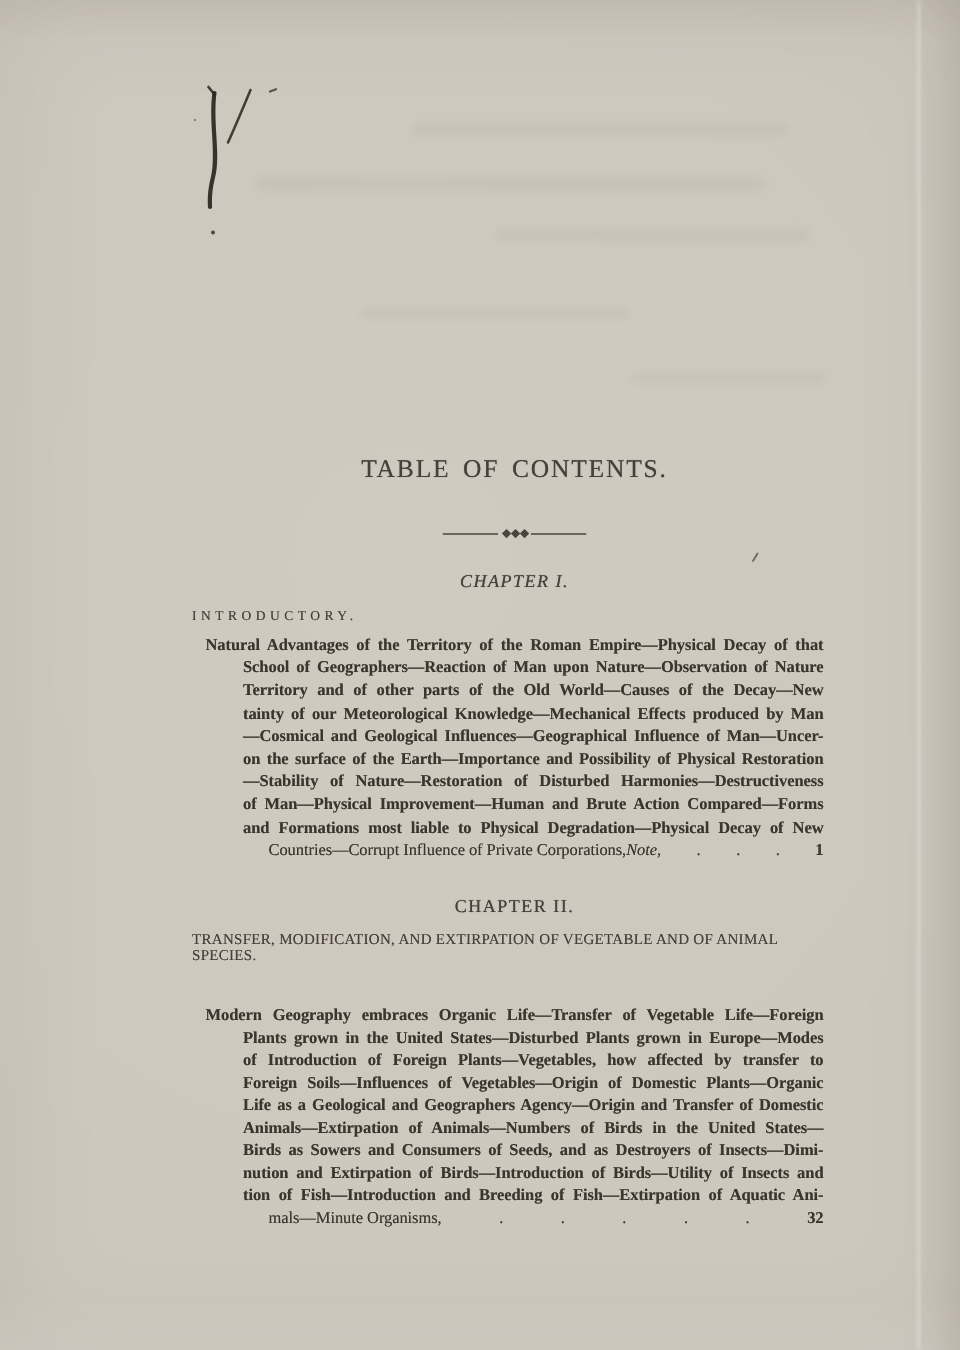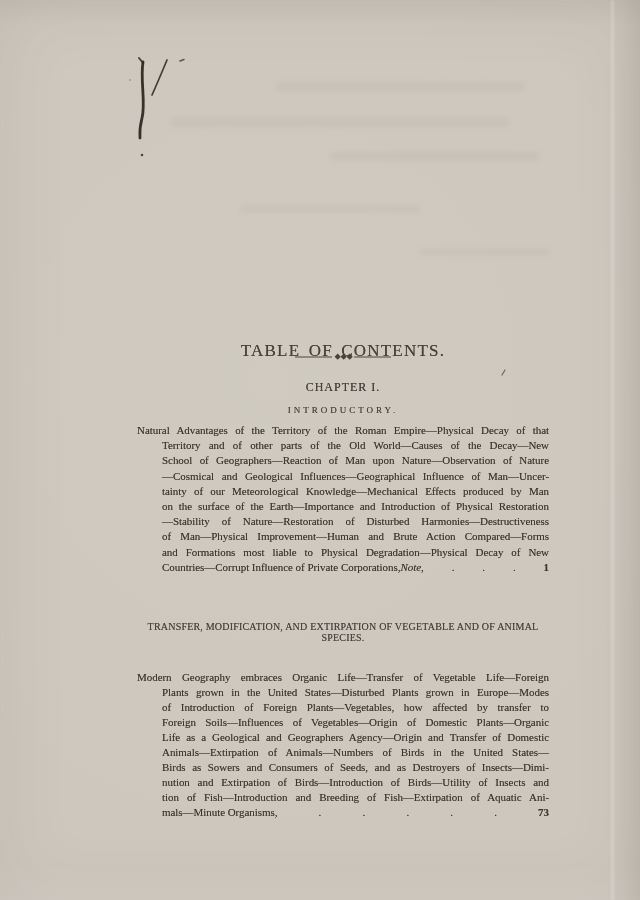--- a/index.html
+++ b/index.html
@@ -29,48 +29,48 @@
   .g3{left:330px;top:152px;width:210px;height:9px;}
   .g4{left:240px;top:205px;width:180px;height:8px;opacity:0.05;}
   .g5{left:420px;top:248px;width:130px;height:8px;opacity:0.05;}
 
   .ink-mark{position:absolute;left:118px;top:48px;}
   .stray-mark{position:absolute;left:500px;top:363px;}
 
   .page-title{
     position:absolute;left:137px;top:302px;width:412px;height:22px;line-height:22px;
     text-align:center;font-size:17px;letter-spacing:1.2px;word-spacing:3px;
-    color:#46403a;text-shadow:0 0 0.5px rgba(70,64,58,0.7);margin-top:38px;
+    color:#46403a;text-shadow:0 0 0.5px rgba(70,64,58,0.7);
   }
   .divider{position:absolute;left:295px;top:348px;width:96px;height:10px;}
 
   .chapter-heading{
     position:absolute;left:137px;width:412px;text-align:center;
     font-size:12px;letter-spacing:1px;color:#46403a;
     text-shadow:0 0 0.5px rgba(70,64,58,0.75);
   }
-  .ch1-heading{top:380px;}
+  .ch1-heading{top:380px;font-style:italic;}
   .ch2-heading{top:597px;}
   .chapter-subheading{
-    position:absolute;left:128px;width:430px;text-align:center;
+    position:absolute;left:128px;width:430px;
     color:#46403a;text-shadow:0 0 0.4px rgba(70,64,58,0.6);
   }
   .ch1-sub{top:405px;font-size:9px;letter-spacing:3px;}
   .ch2-sub{top:621px;font-size:10px;letter-spacing:0.2px;}
 
   .toc-entry{
     position:absolute;left:137px;width:412px;
     font-size:11px;letter-spacing:-0.05px;color:#3b352d;
     text-shadow:0 0 0.4px rgba(59,53,45,0.55);
   }
   .entry-1{top:423px;line-height:15.2px;}
   .entry-2{top:670px;line-height:15px;}
-  .toc-line{text-align:justify;text-align-last:justify;}
+  .toc-line{text-align:justify;text-align-last:justify;font-weight:bold;}
   .toc-line + .toc-line{margin-left:25px;}
-  .toc-lastline{margin-left:25px;display:flex;align-items:flex-end;}
+  .toc-lastline{margin-left:42px;display:flex;align-items:flex-end;}
   .ll-italic{font-style:italic;}
   .ll-leaders{flex:1;display:flex;justify-content:space-evenly;align-items:baseline;}
   .ll-leaders .dot{display:inline-block;}
   .ll-page{font-weight:bold;font-size:11px;}
 </style>
 </head>
 <body>
 
 <div class="page">
 
@@ -114,49 +114,50 @@
   </div>
 
   <div class="chapter-heading ch1-heading">CHAPTER I.</div>
   <div class="chapter-subheading ch1-sub">INTRODUCTORY.</div>
 
   <div class="toc-entry entry-1">
     <div>
 
         <div class="toc-line">Natural Advantages of the Territory of the Roman Empire—Physical Decay of that</div>
 
+        <div class="toc-line">School of Geographers—Reaction of Man upon Nature—Observation of Nature</div>
+
         <div class="toc-line">Territory and of other parts of the Old World—Causes of the Decay—New</div>
 
-        <div class="toc-line">School of Geographers—Reaction of Man upon Nature—Observation of Nature</div>
+        <div class="toc-line">tainty of our Meteorological Knowledge—Mechanical Effects produced by Man</div>
 
         <div class="toc-line">—Cosmical and Geological Influences—Geographical Influence of Man—Uncer-</div>
 
-        <div class="toc-line">tainty of our Meteorological Knowledge—Mechanical Effects produced by Man</div>
-
-        <div class="toc-line">on the surface of the Earth—Importance and Introduction of Physical Restoration</div>
+        <div class="toc-line">on the surface of the Earth—Importance and Possibility of Physical Restoration</div>
 
         <div class="toc-line">—Stability of Nature—Restoration of Disturbed Harmonies—Destructiveness</div>
 
         <div class="toc-line">of Man—Physical Improvement—Human and Brute Action Compared—Forms</div>
 
         <div class="toc-line">and Formations most liable to Physical Degradation—Physical Decay of New</div>
       </div>
     <div class="toc-lastline">
       <span>Countries—Corrupt Influence of Private Corporations, </span>
       <span class="ll-italic">Note,</span>
       <span class="ll-leaders">
 
       <span class="dot">.</span>
           <span class="dot">.</span>
           <span class="dot">.</span>
         </span>
       <span class="ll-page">1</span>
     </div>
   </div>
 
+  <div class="chapter-heading ch2-heading">CHAPTER II.</div>
   <div class="chapter-subheading ch2-sub">TRANSFER, MODIFICATION, AND EXTIRPATION OF VEGETABLE AND OF ANIMAL SPECIES.</div>
 
   <div class="toc-entry entry-2">
     <div>
 
         <div class="toc-line">Modern Geography embraces Organic Life—Transfer of Vegetable Life—Foreign</div>
 
         <div class="toc-line">Plants grown in the United States—Disturbed Plants grown in Europe—Modes</div>
 
         <div class="toc-line">of Introduction of Foreign Plants—Vegetables, how affected by transfer to</div>
@@ -178,17 +179,17 @@
       <span>mals—Minute Organisms,</span>
       <span class="ll-italic"></span>
       <span class="ll-leaders">
 
       <span class="dot">.</span>
           <span class="dot">.</span>
           <span class="dot">.</span>
           <span class="dot">.</span>
           <span class="dot">.</span>
         </span>
-      <span class="ll-page">73</span>
+      <span class="ll-page">32</span>
     </div>
   </div>
 
 </div>
 
 </body></html>

